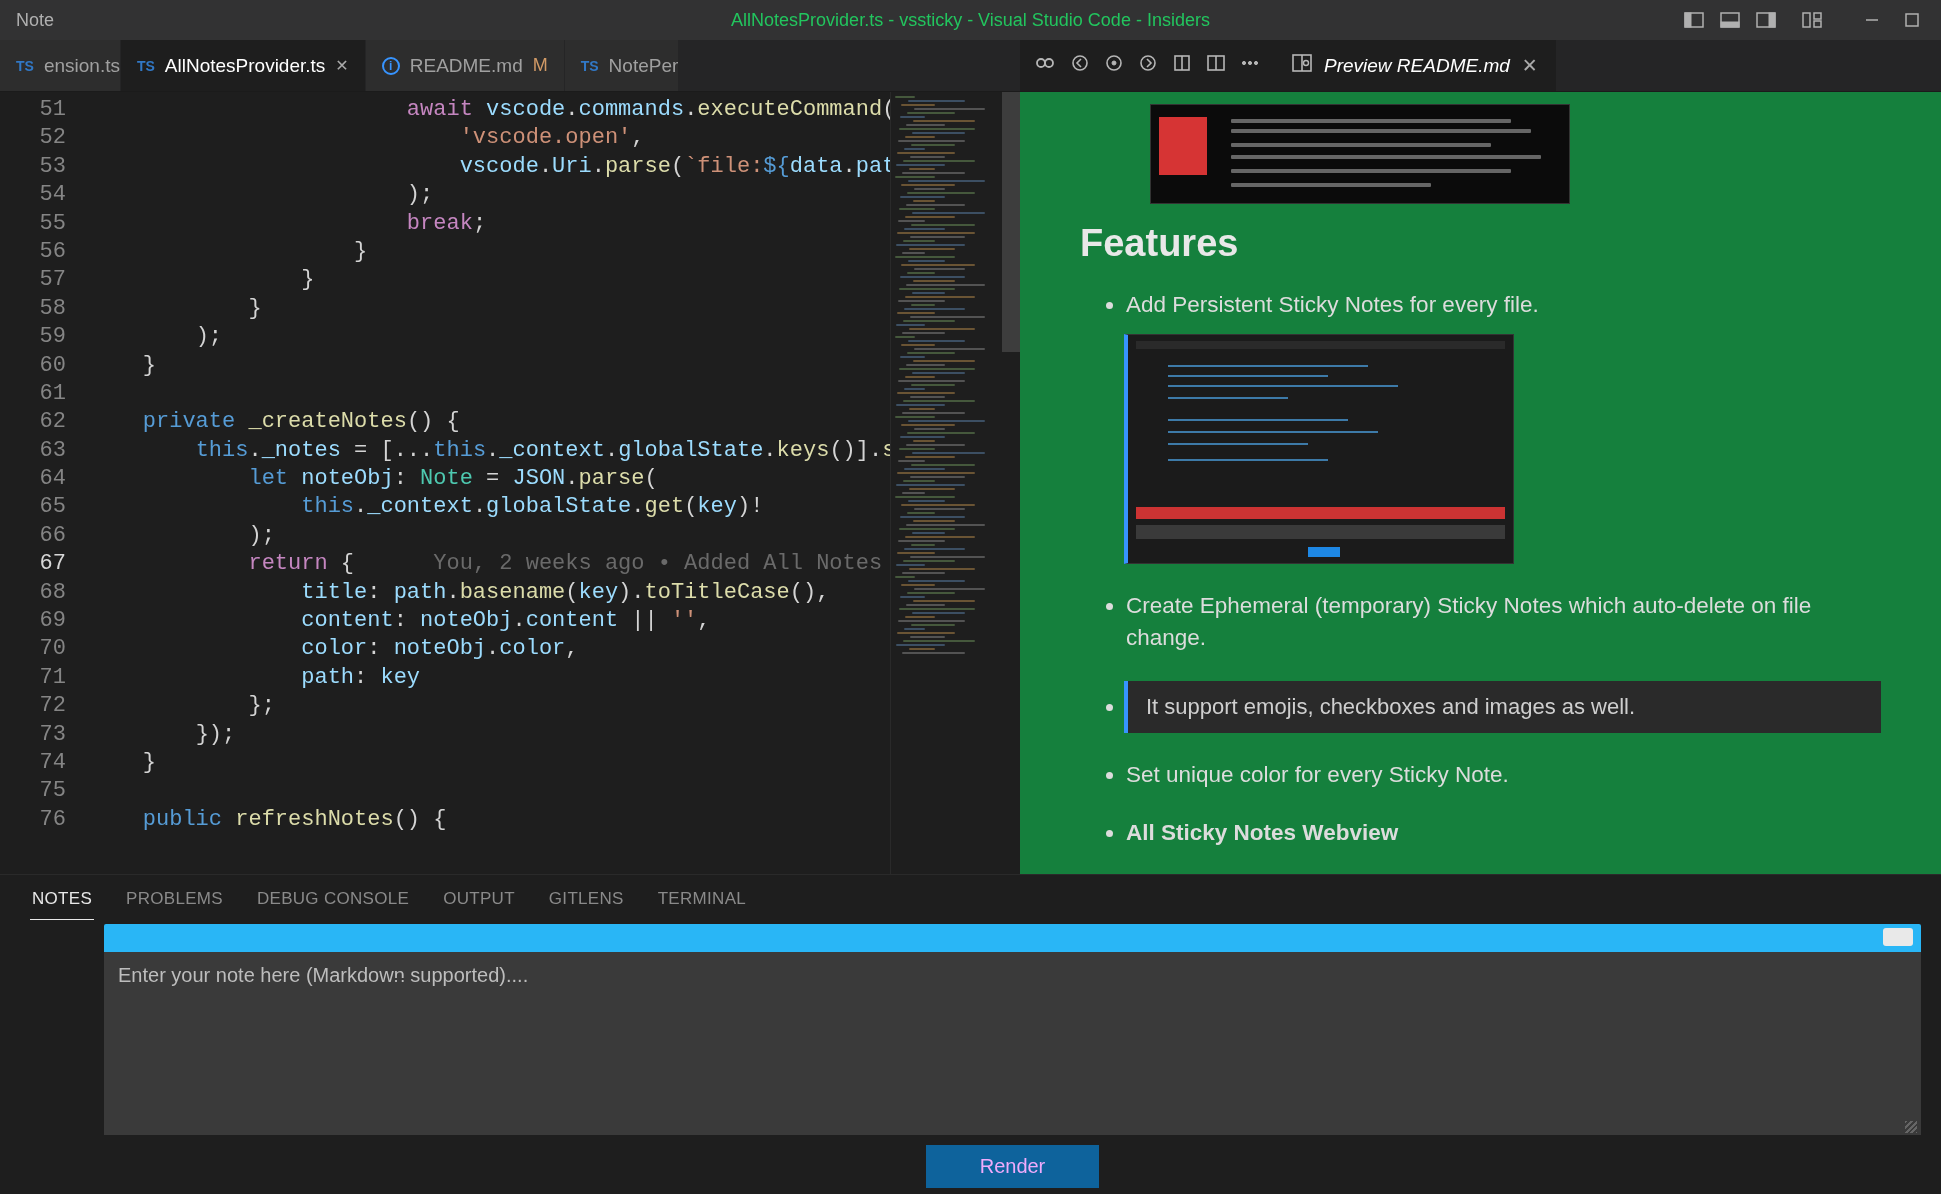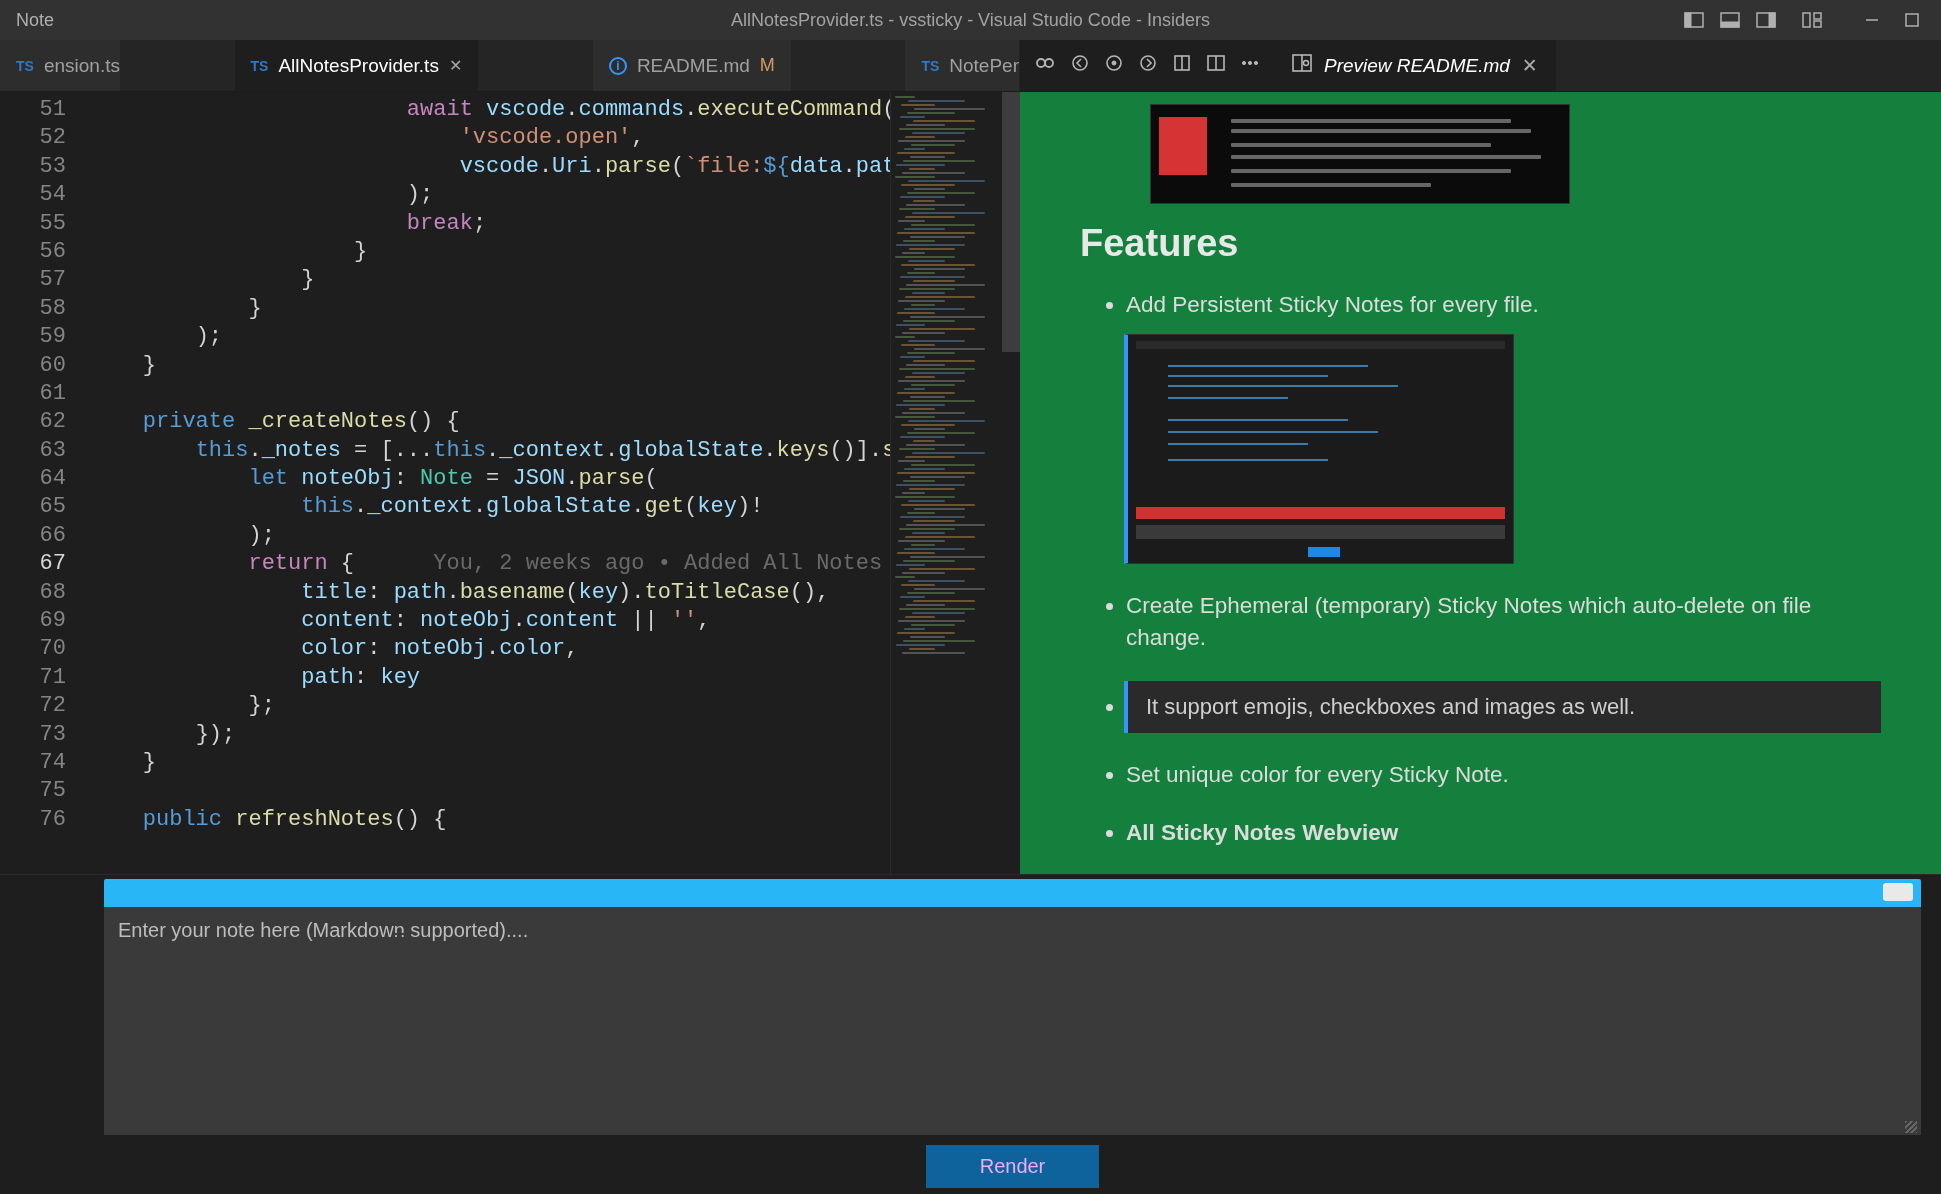--- a/index.html
+++ b/index.html
@@ -16,36 +16,36 @@
   .title-bar {
     height: 40px;
     background: #323233;
     display: flex;
     align-items: center;
     color: #b0b0b0;
     font-size: 18px;
     position: relative;
   }
   .title-bar .menu { padding: 0 16px; cursor: pointer; }
-  .title-bar .title { position:absolute; left:50%; transform:translateX(-50%); color:#a3a3a3; }
+  .title-bar .title { position:absolute; left:50%; transform:translateX(-50%); color:#22c55e; }
   .title-bar .win-controls { margin-left:auto; display:flex; align-items:center; gap:6px; padding-right:12px; }
   .title-bar .layout-icons { display:flex; gap:2px; margin-right:20px;}
   .title-bar .win-controls .icon-btn { width:34px; height:28px; display:flex; align-items:center; justify-content:center; }
   .title-bar svg { stroke:#b0b0b0; fill:none; }
 
   
   .tabs-row {
     height: 52px;
     background: #252526;
     display:flex;
     align-items:stretch;
     border-bottom: 1px solid #1b1b1b;
   }
   .tabs-left, .tabs-right { display:flex; align-items:stretch; }
-  .tabs-left { flex:0 0 1020px; overflow:hidden;justify-content:space-between; }
+  .tabs-left { flex:0 0 1020px; overflow:hidden; }
   .tabs-right { flex:1; }
   .tab {
     display:flex;
     align-items:center;
     padding:0 16px;
     gap:10px;
     background:#2d2d2d;
     color:#a0a0a0;
     border-right:1px solid #252526;
     font-size:19px;
@@ -537,20 +537,28 @@
       </li>
       <li>Set unique color for every Sticky Note.</li>
       <li><strong>All Sticky Notes Webview</strong>
         
       </li>
     </ul>
   </div>
 </div>
 
 <div class="panel">
+  <div class="panel-tabs" id="panel-tabs">
+      <div class="ptab active">NOTES</div>
+      <div class="ptab">PROBLEMS</div>
+      <div class="ptab">DEBUG CONSOLE</div>
+      <div class="ptab">OUTPUT</div>
+      <div class="ptab">GITLENS</div>
+      <div class="ptab">TERMINAL</div>
+    </div>
   <div class="note-wrap" style="position:relative;">
     <div class="note-top-bar">
       <div class="swatch"></div>
     </div>
     <textarea class="note-input" placeholder="Enter your note here (Markdown supported)...." style=""></textarea>
     <div class="resize-handle"></div>
     <div class="render-row">
       <button class="render-btn">Render</button>
     </div>
 

